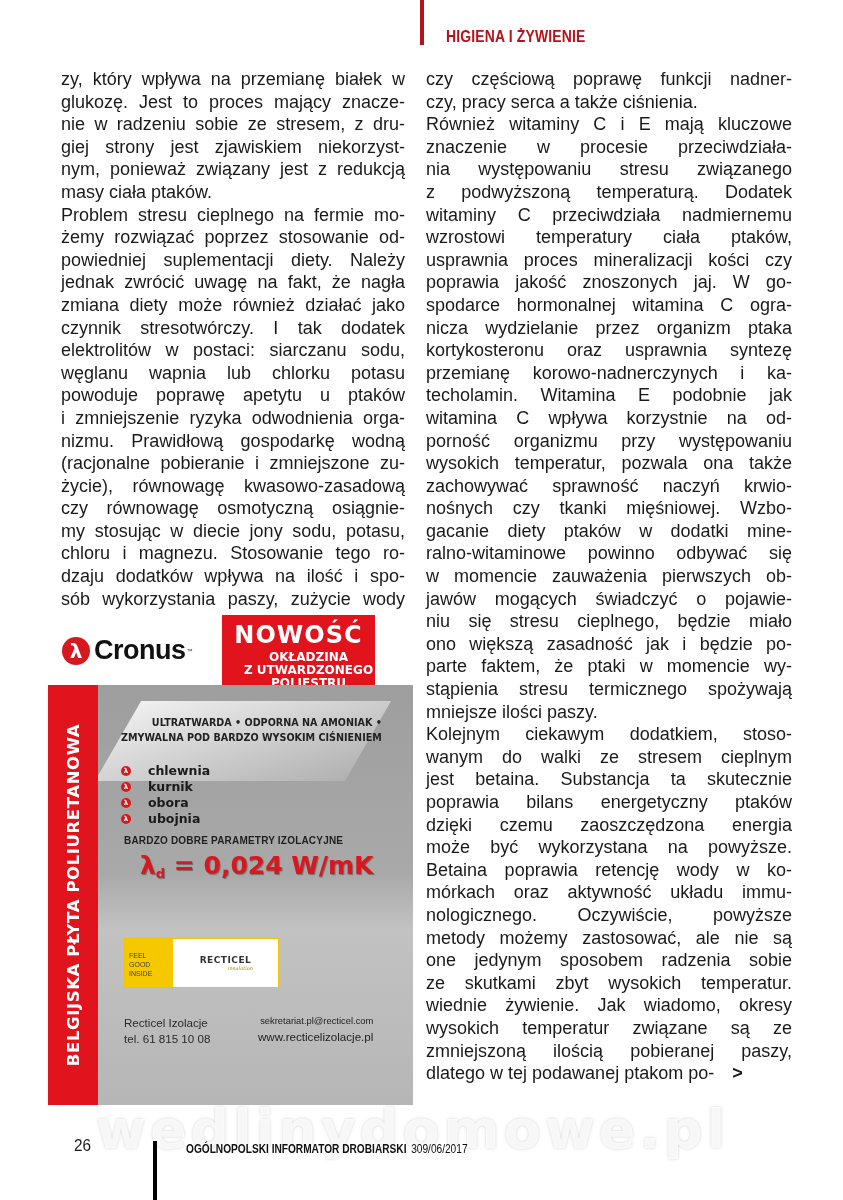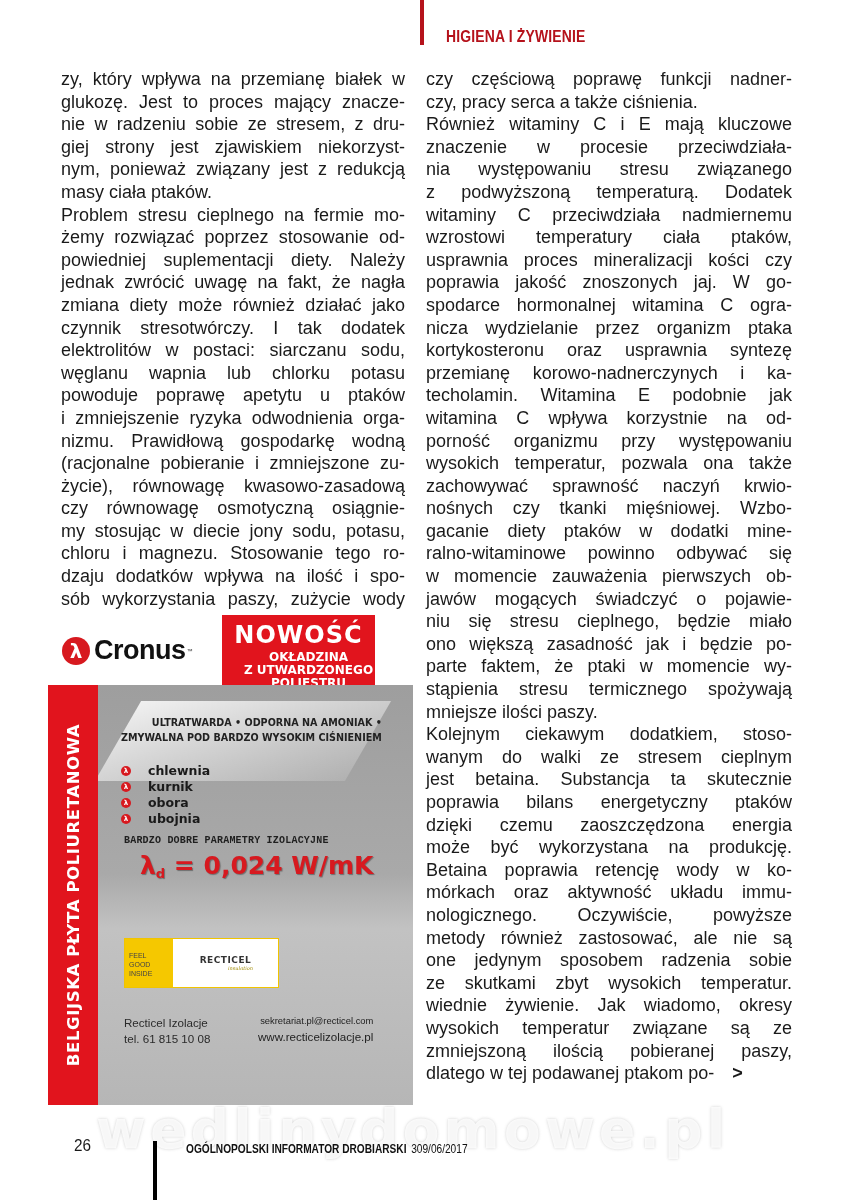--- a/index.html
+++ b/index.html
@@ -23,21 +23,21 @@
   .ad-new .big { font-family:"DejaVu Sans", sans-serif; font-weight:bold; font-size:24px; margin-top:6px; letter-spacing:1px; }
   .ad-new .small { font-family:"DejaVu Sans", sans-serif; font-weight:bold; font-size:12px; line-height:13px; margin-top:2px;margin-left:20px; }
   .ad-panel { position:absolute; left:0; top:70px; width:365px; height:420px; background:linear-gradient(180deg,#9e9e9e 0%,#a9a9a9 45%,#c2c2c2 58%,#b6b6b6 100%); }
   .ad-sheet { position:absolute; left:70px; top:16px; width:250px; height:80px; background:linear-gradient(160deg,rgba(255,255,255,0.85),rgba(255,255,255,0.15)); transform:skewX(-30deg); }
   .ad-strip { position:absolute; left:0; top:0; width:50px; height:420px; background:#e1141d; }
   .ad-strip-text { position:absolute; left:25px; top:210px; transform:translate(-50%,-50%) rotate(-90deg); white-space:nowrap; color:#fff; font-family:"DejaVu Sans", sans-serif; font-weight:bold; font-size:16.5px; letter-spacing:0.6px; }
   .ad-features { position:absolute; left:73px; top:30px; font-family:"DejaVu Sans", sans-serif; font-weight:bold; font-size:9.6px; line-height:15px; color:#222;text-align:right; }
   .ad-list { position:absolute; left:73px; top:78px; font-family:"DejaVu Sans", sans-serif; font-weight:bold; font-size:12.5px; line-height:16px; color:#1a1a1a; }
   .ad-list .item { display:flex; align-items:center; }
   .ad-list .bullet { width:10px; height:10px; border-radius:50%; background:#d7191f; color:#fff; font-size:7px; line-height:10px; text-align:center; margin-right:17px; }
-  .ad-params { position:absolute; left:76px; top:150px; font-family:Liberation Mono, monospace; font-weight:bold; font-size:10px; color:#1f1f1f; letter-spacing:0.2px; }
+  .ad-params { position:absolute; left:76px; top:150px; font-family:Liberation Sans, sans-serif; font-weight:bold; font-size:10px; color:#1f1f1f; letter-spacing:0.2px; }
   .ad-lambda { position:absolute; left:92px; top:166px; font-family:"DejaVu Sans", sans-serif; font-weight:bold; font-size:25px; color:#d7191f; text-shadow:1px 1px 1px rgba(0,0,0,0.35); white-space:nowrap; }
   .ad-lambda sub { font-size:13px; vertical-align:-4px; }
   .ad-badge { position:absolute; left:76px; top:253px; width:153px; height:48px; display:flex; border:1px solid #f0c400; }
   .ad-badge .feel { width:48px; background:#f5c800; font-size:7px; line-height:9px; color:#444; padding:12px 0 0 4px; box-sizing:border-box; }
   .ad-badge .brand { flex:1; background:#fff; display:flex; flex-direction:column; align-items:center; justify-content:center; }
   .ad-badge .brand .r { font-family:"DejaVu Sans", sans-serif; font-weight:bold; font-size:9px; color:#333; letter-spacing:0.5px; }
   .ad-badge .brand .s { font-family:"DejaVu Serif", serif; font-style:italic; font-size:5px; color:#a08a00; margin-left:30px; }
   .ad-contact { position:absolute; left:76px; top:330px; font-size:11.6px; line-height:16px; color:#2a2a2a; }
   .ad-web { position:absolute; left:210px; top:328px; font-size:11.6px; line-height:16px; color:#222; text-align:right; }
   .ad-web .email { font-size:9.4px; }
@@ -109,25 +109,25 @@
     <span class="line">niu się stresu cieplnego, będzie miało</span>
     <span class="line">ono większą zasadność jak i będzie po-</span>
     <span class="line">parte faktem, że ptaki w momencie wy-</span>
     <span class="line">stąpienia stresu termicznego spożywają</span>
     <span class="line last">mniejsze ilości paszy.</span>
     <span class="line">Kolejnym ciekawym dodatkiem, stoso-</span>
     <span class="line">wanym do walki ze stresem cieplnym</span>
     <span class="line">jest betaina. Substancja ta skutecznie</span>
     <span class="line">poprawia bilans energetyczny ptaków</span>
     <span class="line">dzięki czemu zaoszczędzona energia</span>
-    <span class="line">może być wykorzystana na produkcję.</span>
+    <span class="line">może być wykorzystana na powyższe.</span>
     <span class="line">Betaina poprawia retencję wody w ko-</span>
     <span class="line">mórkach oraz aktywność układu immu-</span>
     <span class="line">nologicznego. Oczywiście, powyższe</span>
-    <span class="line">metody również zastosować, ale nie są</span>
+    <span class="line">metody możemy zastosować, ale nie są</span>
     <span class="line">one jedynym sposobem radzenia sobie</span>
     <span class="line">ze skutkami zbyt wysokich temperatur.</span>
     <span class="line">wiednie żywienie. Jak wiadomo, okresy</span>
     <span class="line">wysokich temperatur związane są ze</span>
     <span class="line">zmniejszoną ilością pobieranej paszy,</span>
     <span class="line last">dlatego w tej podawanej ptakom po-<span class="arrow-more">&gt;</span></span>
   </div>
 
 <div class="ad">
   <div class="ad-logo">

